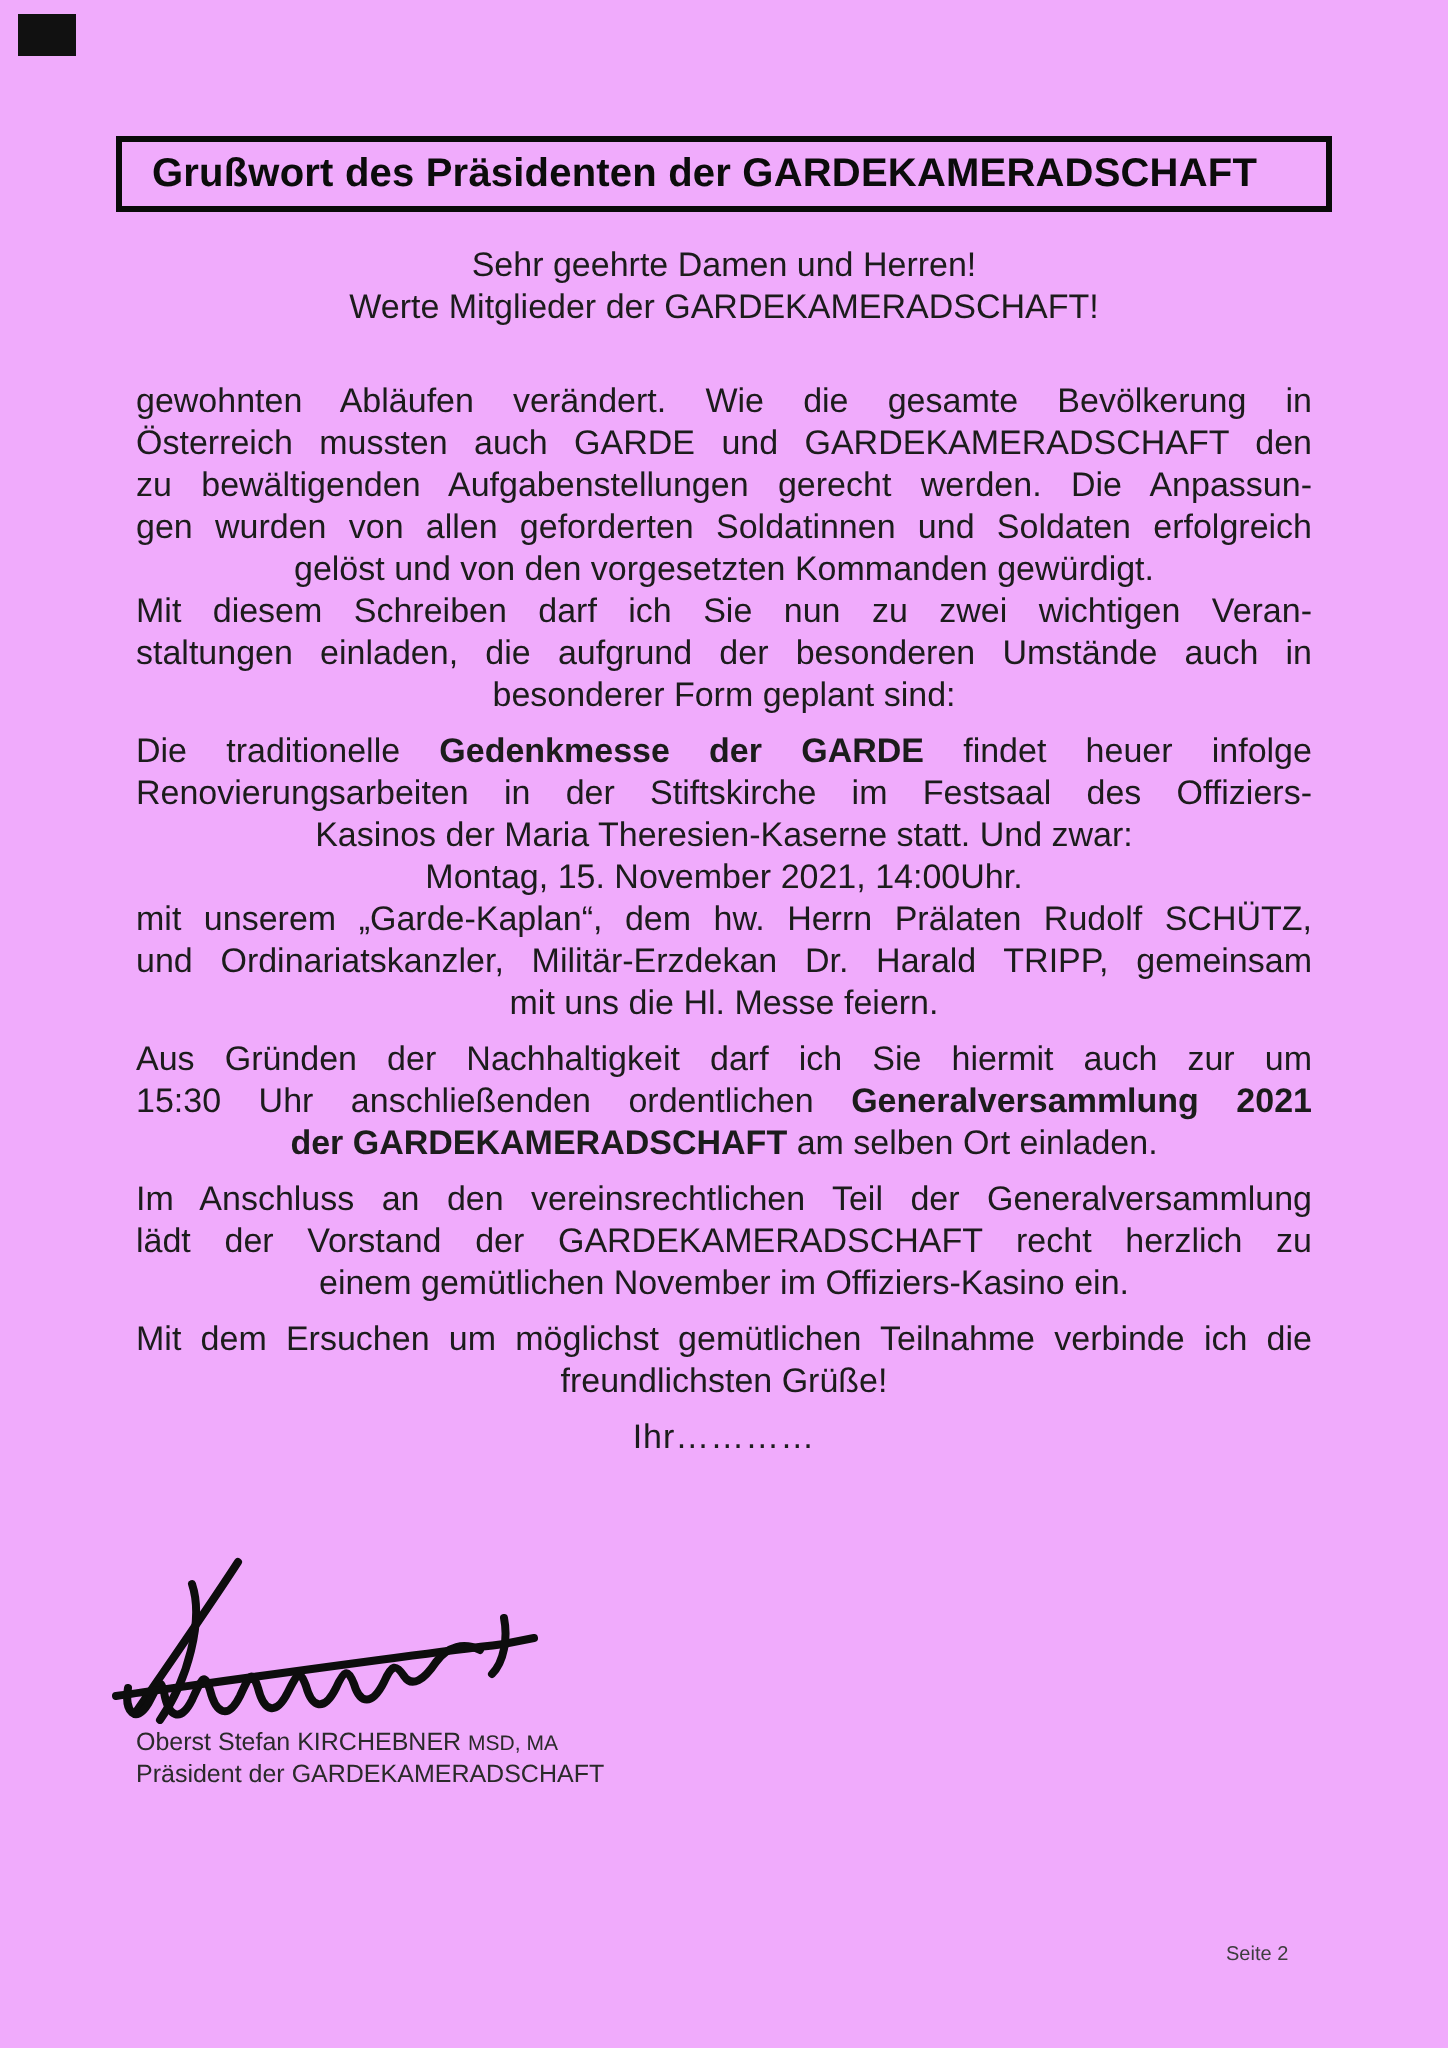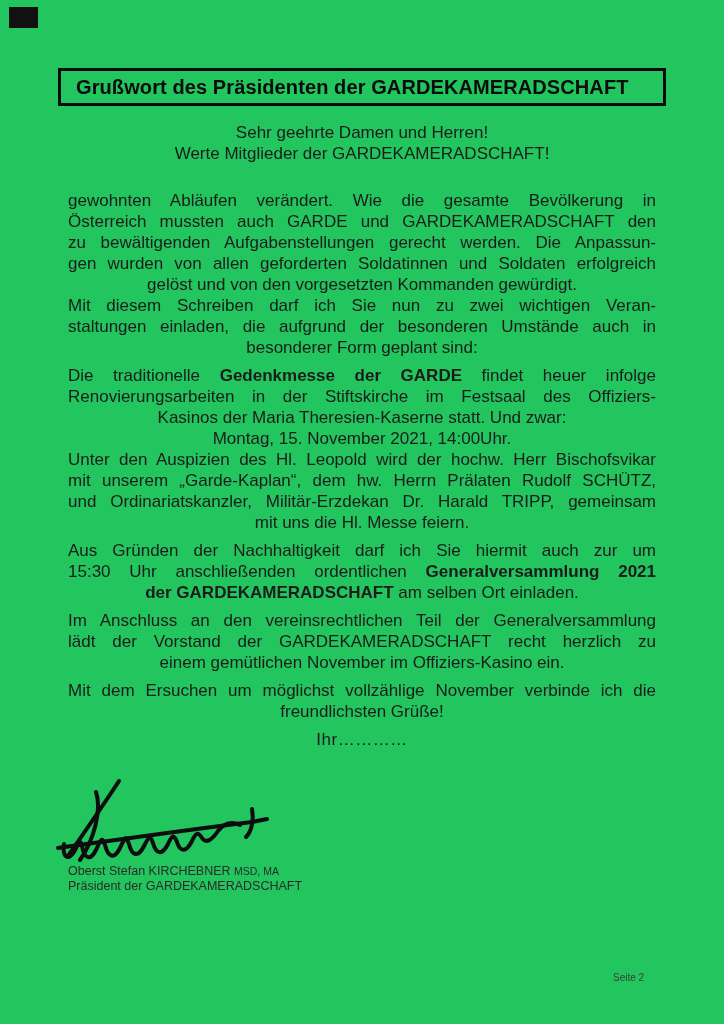--- a/index.html
+++ b/index.html
@@ -4,21 +4,21 @@
 <style>
   html,body{margin:0;padding:0;}
   body{
     width:724px;height:1024px;
     background:#ffffff;
     font-family:"Liberation Sans","DejaVu Sans",sans-serif;
     color:#1a1a1a;
     position:relative;
     overflow:hidden;
   }
-  .page{position:relative;width:724px;height:1024px;background:#22c55e;}
+  .page{position:relative;width:724px;height:1024px;background:#f0abfc;}
 
   .corner-mark{
     position:absolute;left:9px;top:7px;width:29px;height:21px;
     background:#111;
   }
 
   .title-box{
     position:absolute;left:58px;top:68px;
     width:608px;height:38px;
     box-sizing:border-box;
@@ -81,37 +81,36 @@
           <div class="line"><span>gelöst und von den vorgesetzten Kommanden gewürdigt.</span></div>
           <div class="line just"><span>Mit diesem Schreiben darf ich Sie nun zu zwei wichtigen Veran-</span></div>
           <div class="line just"><span>staltungen einladen, die aufgrund der besonderen Umstände auch in</span></div>
           <div class="line"><span>besonderer Form geplant sind:</span></div>
         </div>
         <div class="para">
           <div class="line just"><span>Die traditionelle </span><span class="b">Gedenkmesse der GARDE</span><span> findet heuer infolge</span></div>
           <div class="line just"><span>Renovierungsarbeiten in der Stiftskirche im Festsaal des Offiziers-</span></div>
           <div class="line"><span>Kasinos der Maria Theresien-Kaserne statt. Und zwar:</span></div>
           <div class="line"><span>Montag, 15. November 2021, 14:00Uhr.</span></div>
-          <div class="line just"><span>Unter den Auspizien des Hl. Leopold wird der hochw. Herr Bischofsvikar</span></div>
           <div class="line just"><span>mit unserem „Garde-Kaplan“, dem hw. Herrn Prälaten Rudolf SCHÜTZ,</span></div>
           <div class="line just"><span>und Ordinariatskanzler, Militär-Erzdekan Dr. Harald TRIPP, gemeinsam</span></div>
           <div class="line"><span>mit uns die Hl. Messe feiern.</span></div>
         </div>
         <div class="para">
           <div class="line just"><span>Aus Gründen der Nachhaltigkeit darf ich Sie hiermit auch zur um</span></div>
           <div class="line just"><span>15:30 Uhr anschließenden ordentlichen </span><span class="b">Generalversammlung 2021</span></div>
           <div class="line"><span class="b">der GARDEKAMERADSCHAFT</span><span> am selben Ort einladen.</span></div>
         </div>
         <div class="para">
           <div class="line just"><span>Im Anschluss an den vereinsrechtlichen Teil der Generalversammlung</span></div>
           <div class="line just"><span>lädt der Vorstand der GARDEKAMERADSCHAFT recht herzlich zu</span></div>
           <div class="line"><span>einem gemütlichen November im Offiziers-Kasino ein.</span></div>
         </div>
         <div class="para">
-          <div class="line just"><span>Mit dem Ersuchen um möglichst vollzählige November verbinde ich die</span></div>
+          <div class="line just"><span>Mit dem Ersuchen um möglichst gemütlichen Teilnahme verbinde ich die</span></div>
           <div class="line"><span>freundlichsten Grüße!</span></div>
         </div>
       </div>
     <div class="closing-line">Ihr…………</div>
   </div>
 
   <div class="signature-wrap">
     <svg width="215" height="84" viewBox="0 0 215 84" xmlns="http://www.w3.org/2000/svg">
       <g fill="none" stroke="#0d0d0d" stroke-width="4" stroke-linecap="round" stroke-linejoin="round">
         <path d="M63,3 C52,20 30,52 12,78"></path>

